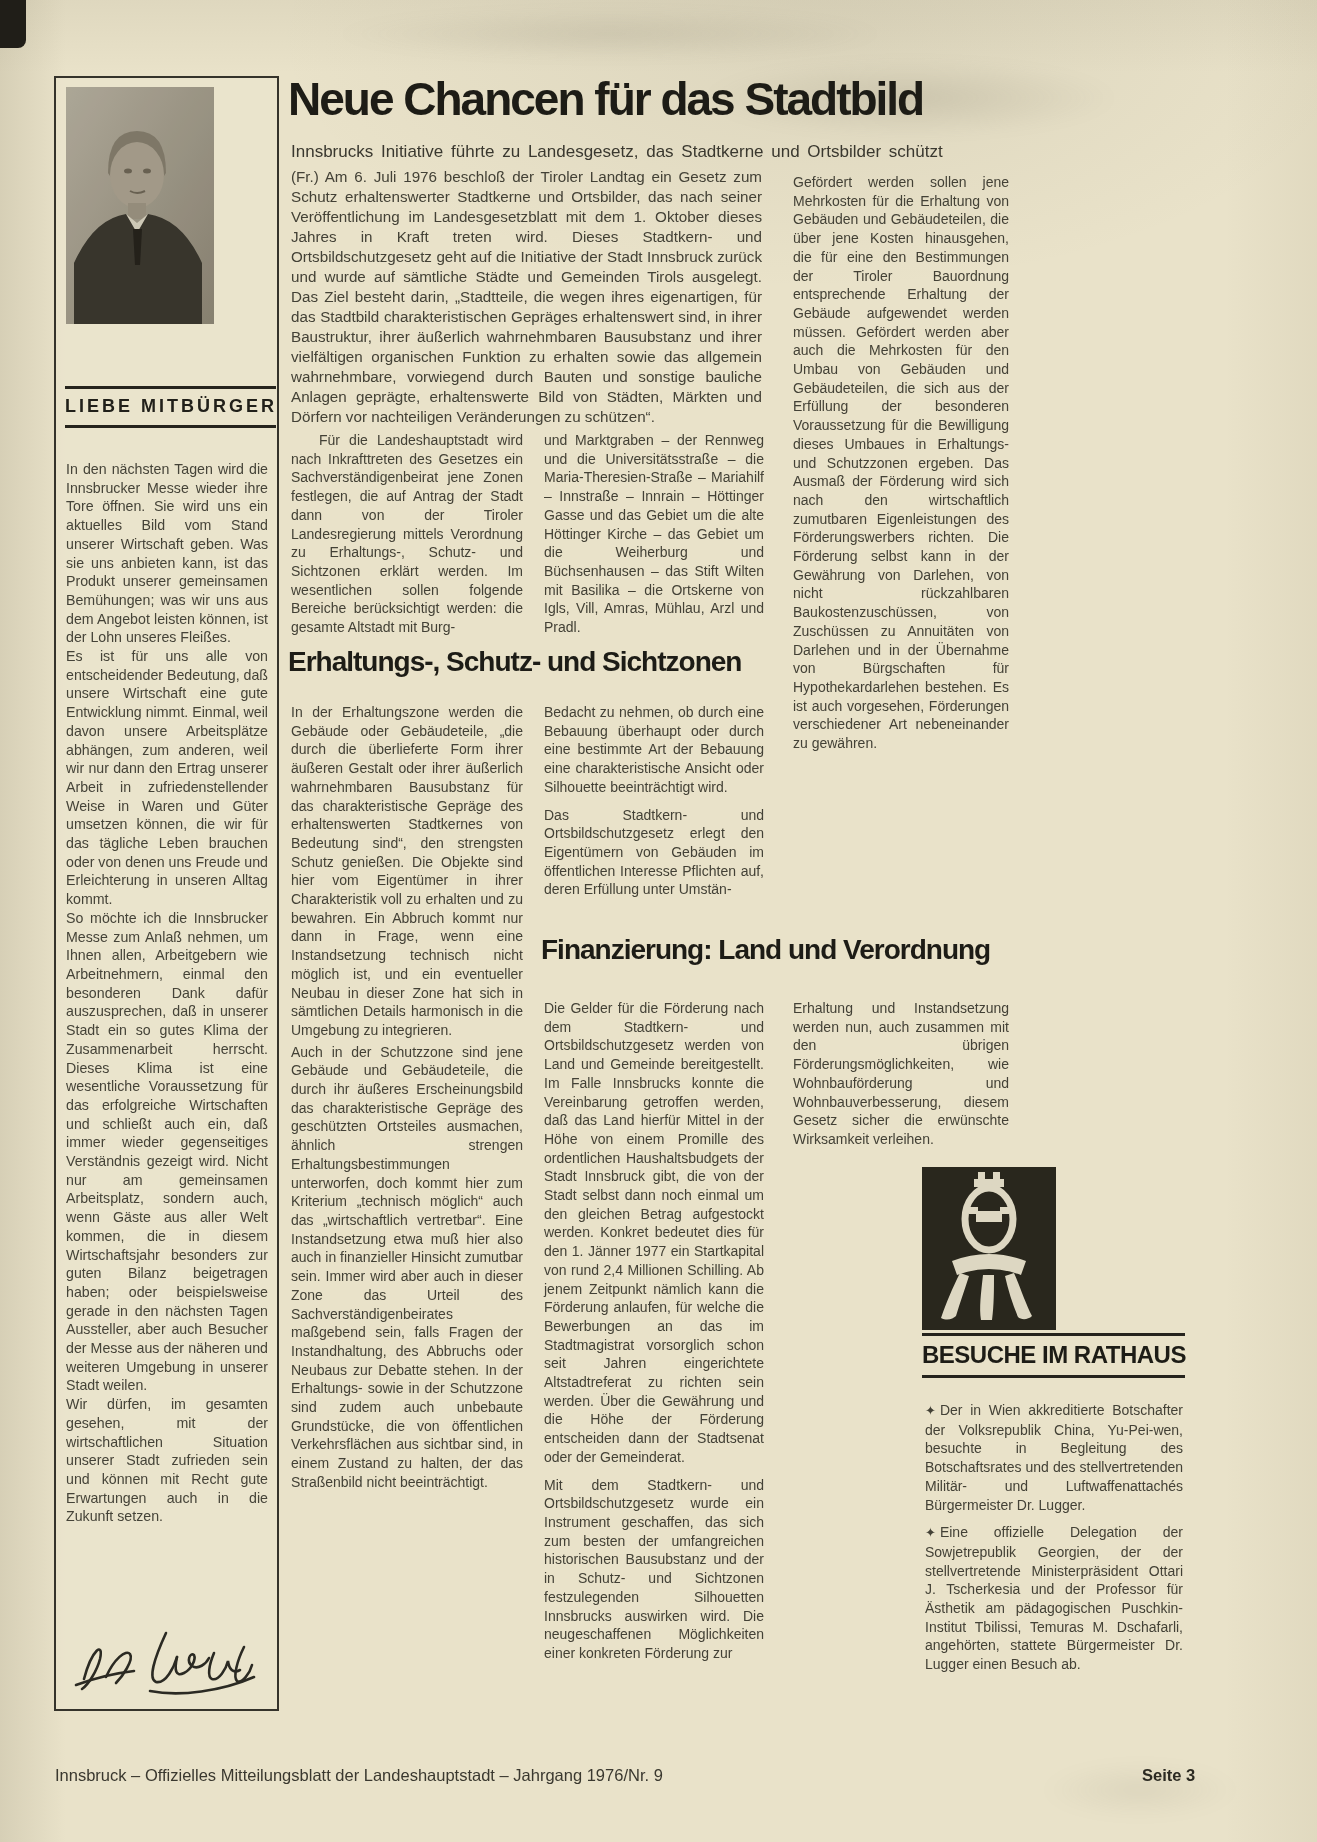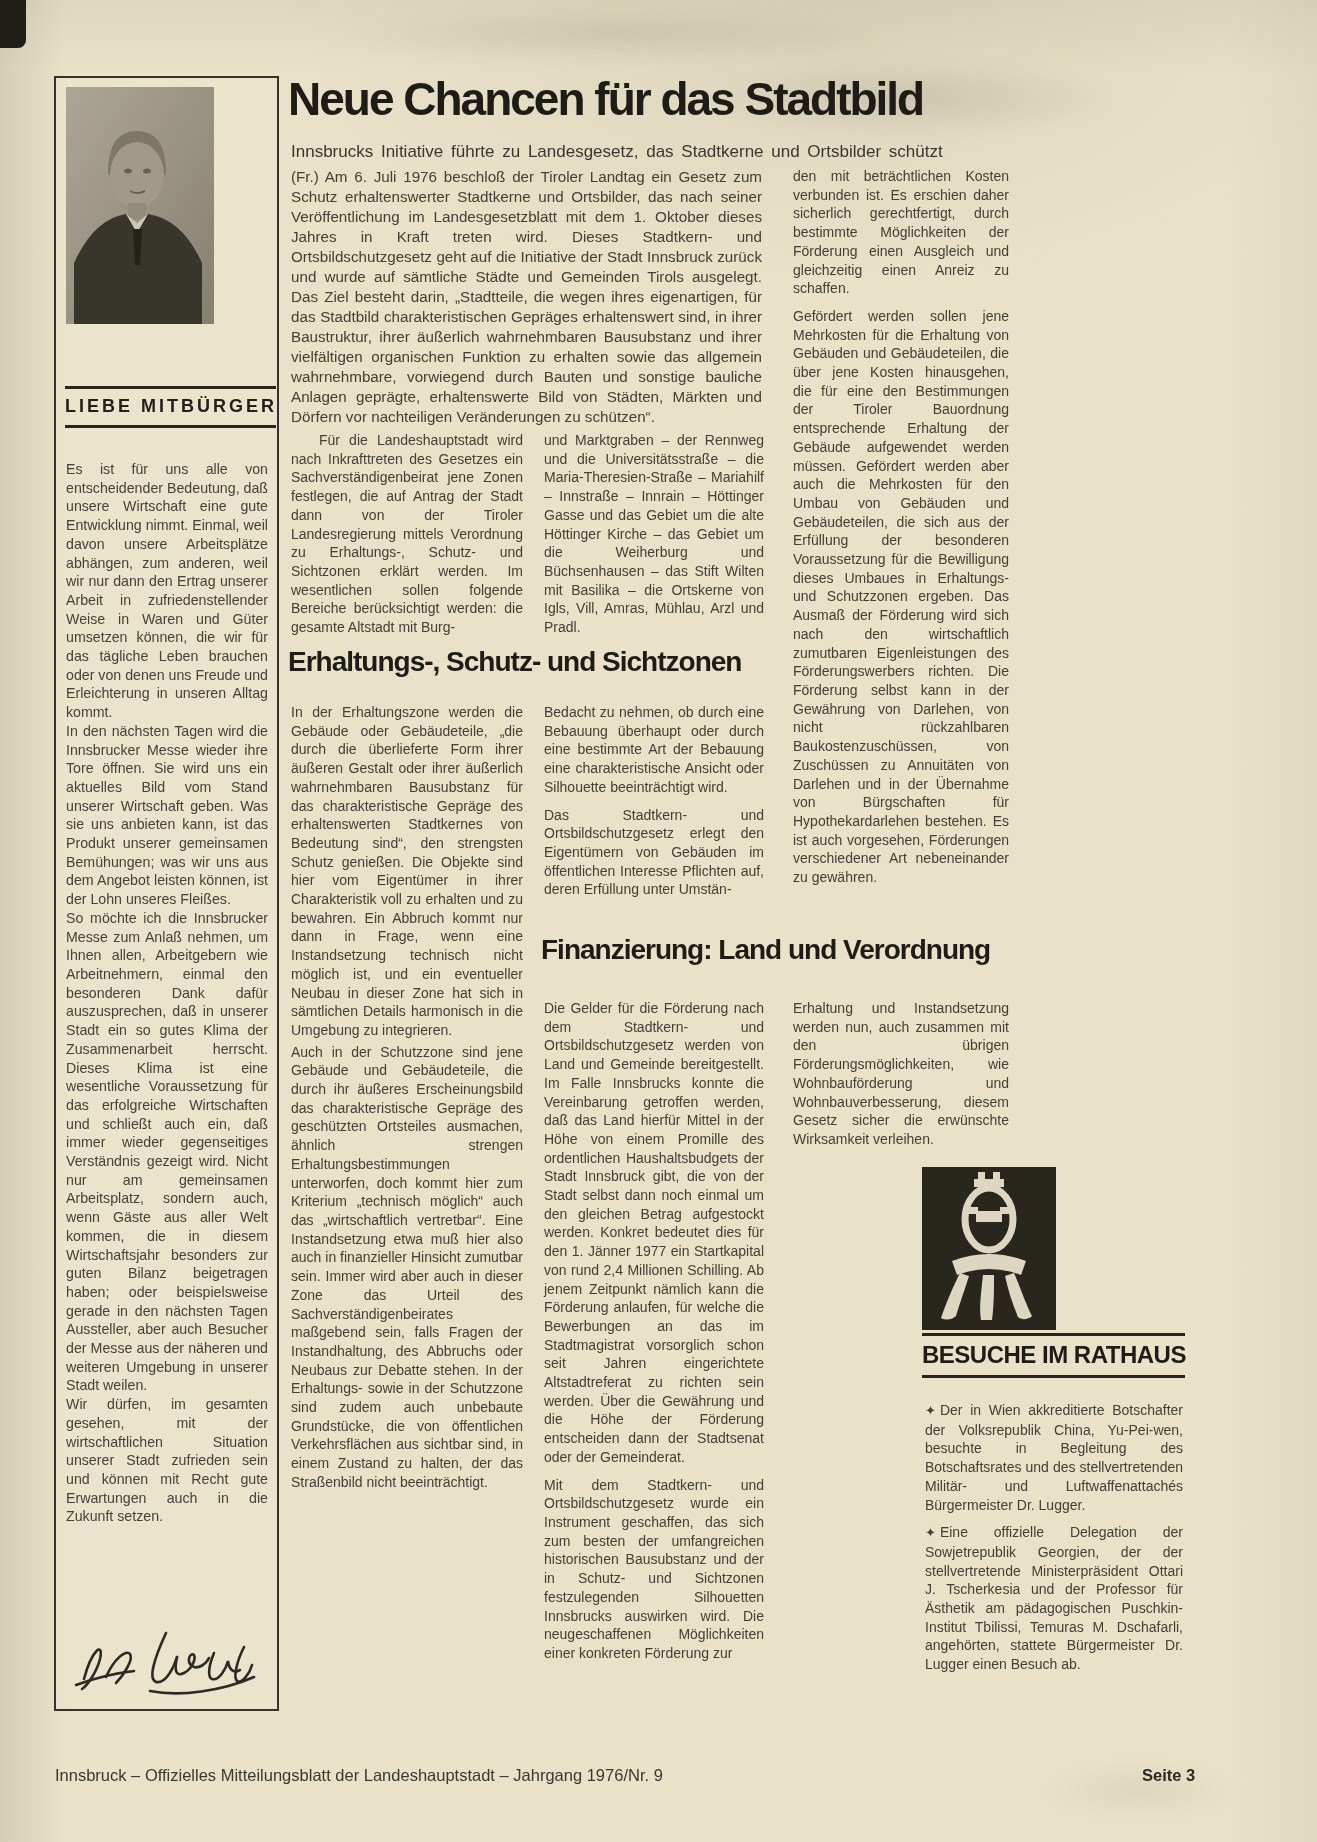--- a/index.html
+++ b/index.html
@@ -86,22 +86,22 @@
       <rect x="62" y="116" width="18" height="16" fill="#9c9482"></rect>
       <path d="M8,237 L8,176 Q28,132 60,127 L71,140 L82,127 Q116,132 136,176 L136,237 Z" fill="#3b382f"></path>
       <polygon points="60,127 71,146 82,127 71,136" fill="#d9d3c0"></polygon>
       <polygon points="67,142 76,142 74,178 69,178" fill="#26231c"></polygon>
       <rect x="0" y="0" width="148" height="237" fill="#000000" opacity="0.05"></rect>
     </svg>
 
     <div class="sb-head">LIEBE MITBÜRGER</div>
 
     <div class="sb-text">
+      <p>In den nächsten Tagen wird die Innsbrucker Messe wieder ihre Tore öffnen. Sie wird uns ein aktuelles Bild vom Stand unserer Wirtschaft geben. Was sie uns anbieten kann, ist das Produkt unserer gemeinsamen Bemühungen; was wir uns aus dem Angebot leisten können, ist der Lohn unseres Fleißes.</p>
       <p>Es ist für uns alle von entscheidender Bedeutung, daß unsere Wirtschaft eine gute Entwicklung nimmt. Einmal, weil davon unsere Arbeitsplätze abhängen, zum anderen, weil wir nur dann den Ertrag unserer Arbeit in zufriedenstellender Weise in Waren und Güter umsetzen können, die wir für das tägliche Leben brauchen oder von denen uns Freude und Erleichterung in unseren Alltag kommt.</p>
-      <p>In den nächsten Tagen wird die Innsbrucker Messe wieder ihre Tore öffnen. Sie wird uns ein aktuelles Bild vom Stand unserer Wirtschaft geben. Was sie uns anbieten kann, ist das Produkt unserer gemeinsamen Bemühungen; was wir uns aus dem Angebot leisten können, ist der Lohn unseres Fleißes.</p>
       <p>So möchte ich die Innsbrucker Messe zum Anlaß nehmen, um Ihnen allen, Arbeitgebern wie Arbeitnehmern, einmal den besonderen Dank dafür auszusprechen, daß in unserer Stadt ein so gutes Klima der Zusammenarbeit herrscht. Dieses Klima ist eine wesentliche Voraussetzung für das erfolgreiche Wirtschaften und schließt auch ein, daß immer wieder gegenseitiges Verständnis gezeigt wird. Nicht nur am gemeinsamen Arbeitsplatz, sondern auch, wenn Gäste aus aller Welt kommen, die in diesem Wirtschaftsjahr besonders zur guten Bilanz beigetragen haben; oder beispielsweise gerade in den nächsten Tagen Aussteller, aber auch Besucher der Messe aus der näheren und weiteren Umgebung in unserer Stadt weilen.</p>
       <p>Wir dürfen, im gesamten gesehen, mit der wirtschaftlichen Situation unserer Stadt zufrieden sein und können mit Recht gute Erwartungen auch in die Zukunft setzen.</p>
     </div>
 
     <svg class="sb-sig" viewBox="0 0 190 78">
       <g stroke="#2b2a23" stroke-width="2.6" fill="none" stroke-linecap="round">
         <path d="M14,60 C22,30 34,22 30,40 C27,52 18,66 12,70"></path>
         <path d="M36,58 C44,40 56,30 60,35 C64,41 52,58 46,64"></path>
         <path d="M6,66 C28,58 46,54 64,52"></path>
         <path d="M96,14 C84,40 78,60 86,63 C96,65 104,48 107,38"></path>
@@ -114,21 +114,20 @@
   </div>
 
   <div class="abs subhead">Innsbrucks Initiative führte zu Landesgesetz, das Stadtkerne und Ortsbilder schützt</div>
   <div class="abs headline1">Neue Chancen für das Stadtbild</div>
 
   <div class="abs col lead">
     <p>(Fr.) Am 6. Juli 1976 beschloß der Tiroler Landtag ein Gesetz zum Schutz erhaltenswerter Stadtkerne und Ortsbilder, das nach seiner Veröffentlichung im Landesgesetzblatt mit dem 1. Oktober dieses Jahres in Kraft treten wird. Dieses Stadtkern- und Ortsbildschutzgesetz geht auf die Initiative der Stadt Innsbruck zurück und wurde auf sämtliche Städte und Gemeinden Tirols ausgelegt. Das Ziel besteht darin, „Stadtteile, die wegen ihres eigenartigen, für das Stadtbild charakteristischen Gepräges erhaltenswert sind, in ihrer Baustruktur, ihrer äußerlich wahrnehmbaren Bausubstanz und ihrer vielfältigen organischen Funktion zu erhalten sowie das allgemein wahrnehmbare, vorwiegend durch Bauten und sonstige bauliche Anlagen geprägte, erhaltenswerte Bild von Städten, Märkten und Dörfern vor nachteiligen Veränderungen zu schützen“.</p>
   </div>
 
   <div class="abs col c4a">
-    <p>den mit beträchtlichen Kosten verbunden ist. Es erschien daher sicherlich gerechtfertigt, durch bestimmte Möglichkeiten der Förderung einen Ausgleich und gleichzeitig einen Anreiz zu schaffen.</p>
     <p class="sp">Gefördert werden sollen jene Mehrkosten für die Erhaltung von Gebäuden und Gebäudeteilen, die über jene Kosten hinausgehen, die für eine den Bestimmungen der Tiroler Bauordnung entsprechende Erhaltung der Gebäude aufgewendet werden müssen. Gefördert werden aber auch die Mehrkosten für den Umbau von Gebäuden und Gebäudeteilen, die sich aus der Erfüllung der besonderen Voraussetzung für die Bewilligung dieses Umbaues in Erhaltungs- und Schutzzonen ergeben. Das Ausmaß der Förderung wird sich nach den wirtschaftlich zumutbaren Eigenleistungen des Förderungswerbers richten. Die Förderung selbst kann in der Gewährung von Darlehen, von nicht rückzahlbaren Baukostenzuschüssen, von Zuschüssen zu Annuitäten von Darlehen und in der Übernahme von Bürgschaften für Hypothekardarlehen bestehen. Es ist auch vorgesehen, Förderungen verschiedener Art nebeneinander zu gewähren.</p>
   </div>
 
   <div class="abs col c2a">
     <p>Für die Landeshauptstadt wird nach Inkrafttreten des Gesetzes ein Sachverständigenbeirat jene Zonen festlegen, die auf Antrag der Stadt dann von der Tiroler Landesregierung mittels Verordnung zu Erhaltungs-, Schutz- und Sichtzonen erklärt werden. Im wesentlichen sollen folgende Bereiche berücksichtigt werden: die gesamte Altstadt mit Burg-</p>
   </div>
 
   <div class="abs col c3a">
     <p>und Marktgraben – der Rennweg und die Universitätsstraße – die Maria-Theresien-Straße – Mariahilf – Innstraße – Innrain – Höttinger Gasse und das Gebiet um die alte Höttinger Kirche – das Gebiet um die Weiherburg und Büchsenhausen – das Stift Wilten mit Basilika – die Ortskerne von Igls, Vill, Amras, Mühlau, Arzl und Pradl.</p>
   </div>

